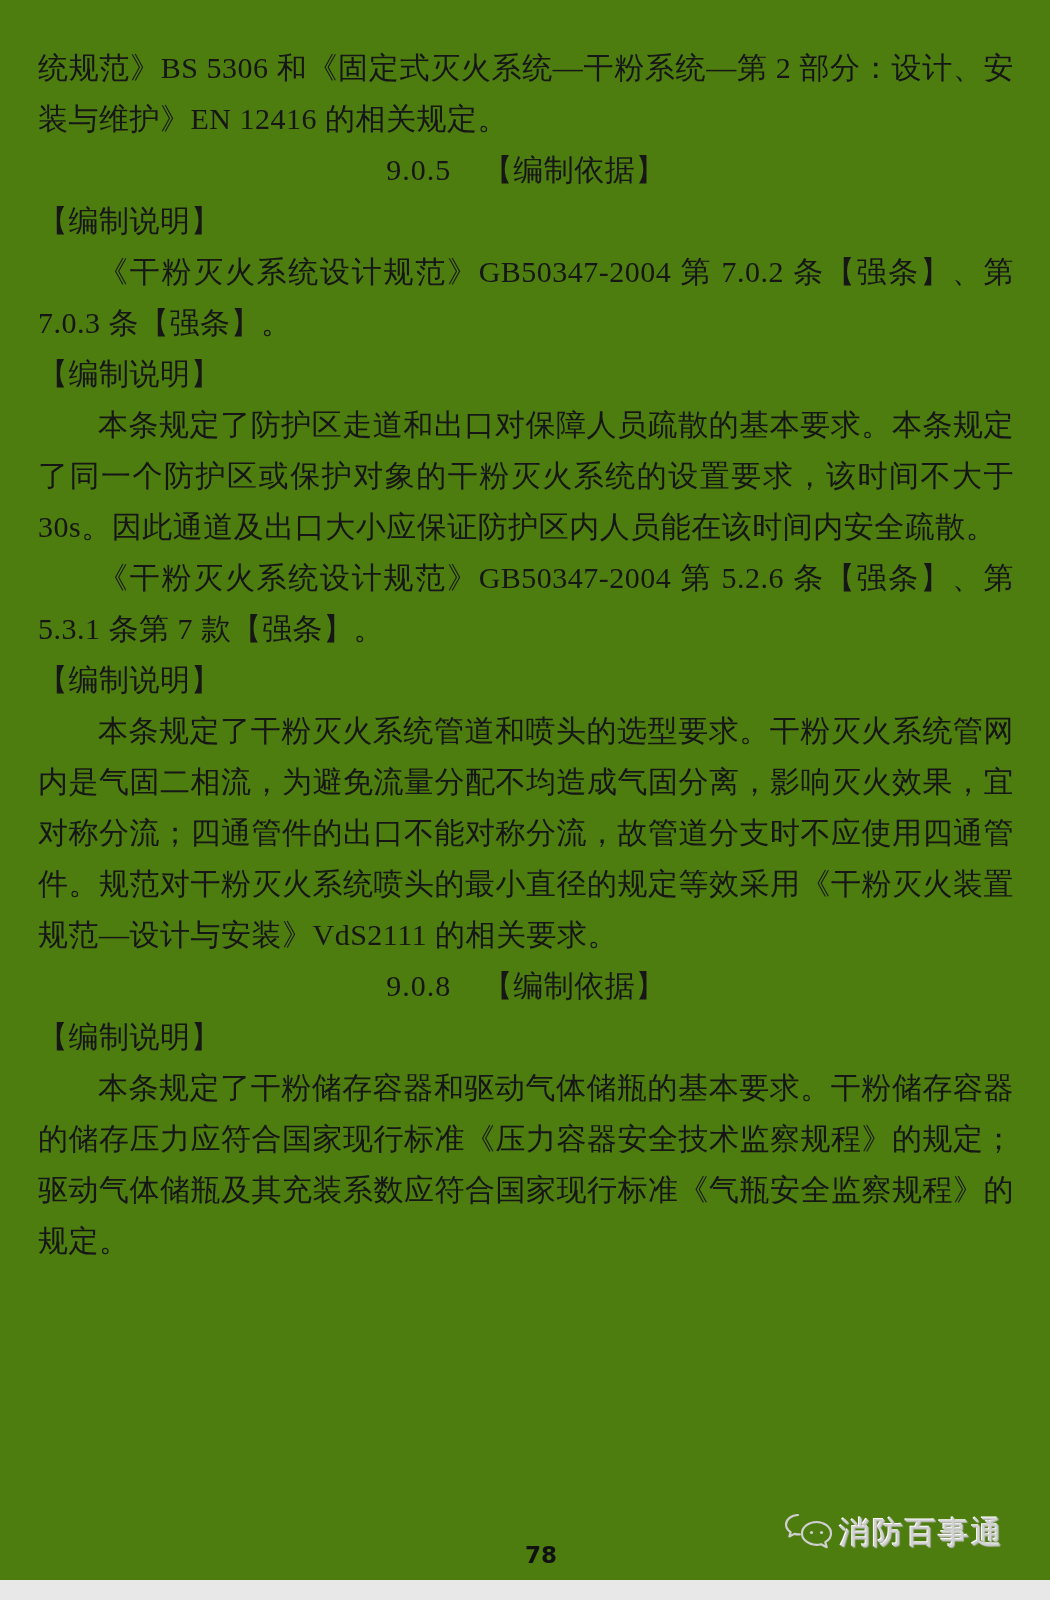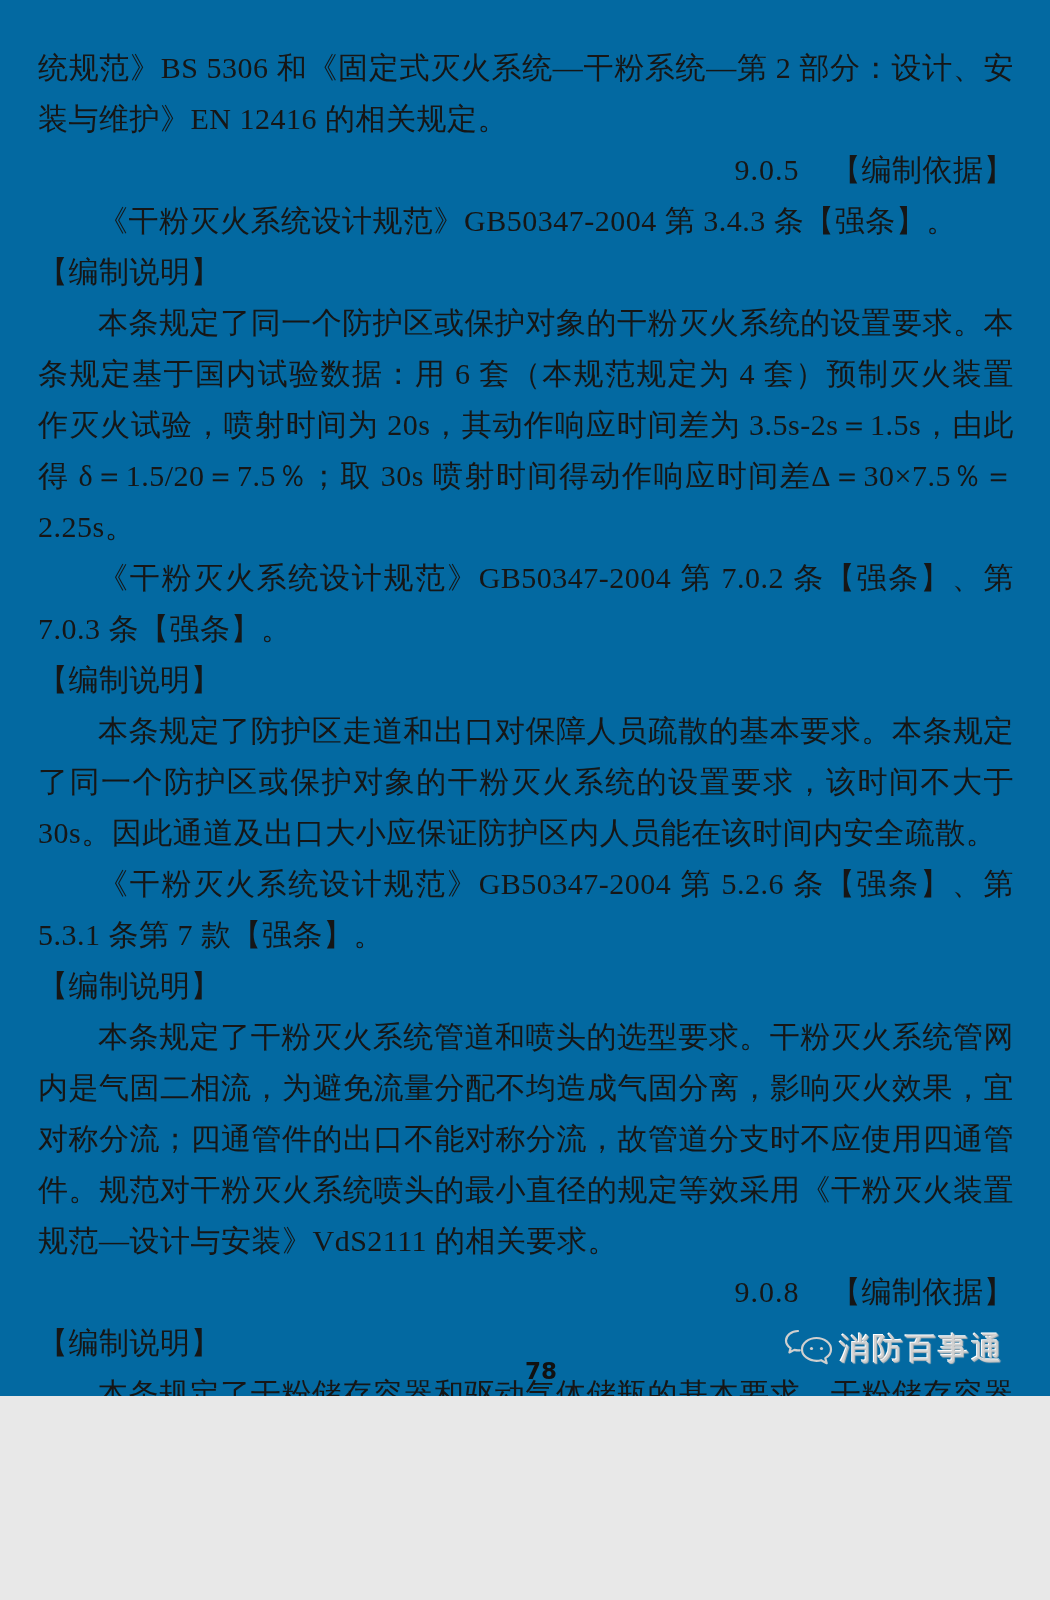--- a/index.html
+++ b/index.html
@@ -1,40 +1,40 @@
 <!DOCTYPE html>
 <html><head>
 <meta charset="utf-8">
 <style>
   html, body { margin: 0; padding: 0; background: #e8e8e8; }
   .page {
     position: relative;
     width: 1050px;
-    height: 1396px;
+    height: 1580px;
     margin: 0 auto;
-    background: #0369a1;
+    background: #4d7c0f;
     overflow: hidden;
     font-family: "Liberation Serif", "DejaVu Serif", serif;
     color: #161616;
   }
   .content {
     position: absolute;
     top: 42px;
     left: 38px;
     width: 976px;
     font-size: 30px;
     line-height: 51px;
     text-align: justify;
     letter-spacing: 0.5px;
   }
   .content p { margin: 0; }
   .block.indent { text-indent: 2em; }
   .block.flush  { text-indent: 0; }
   .block.continuation { text-indent: 0; }
-  .block.heading { text-align: right; text-decoration: underline; }
+  .block.heading { text-align: center; text-decoration: underline; }
   .clause-number { display: inline-block; letter-spacing: 1px; }
   .clause-label  { display: inline-block; margin-left: 1.05em; }
   .watermark {
     position: absolute;
     right: 46px;
     bottom: 26px;
     display: flex;
     align-items: center;
     gap: 4px;
     font-family: "Liberation Sans", sans-serif;
@@ -58,23 +58,21 @@
   }
 </style>
 </head>
 <body>
 
 <div class="page">
 
   <main class="content" id="content">
       <p class="block continuation">统规范》BS 5306 和《固定式灭火系统—干粉系统—第 2 部分：设计、安装与维护》EN 12416 的相关规定。</p>
       <p class="block heading"><span class="clause-number">9.0.5</span><span class="clause-label">【编制依据】</span></p>
-      <p class="block indent">《干粉灭火系统设计规范》GB50347-2004 第 3.4.3 条【强条】。</p>
       <p class="block flush">【编制说明】</p>
-      <p class="block indent">本条规定了同一个防护区或保护对象的干粉灭火系统的设置要求。本条规定基于国内试验数据：用 6 套（本规范规定为 4 套）预制灭火装置作灭火试验，喷射时间为 20s，其动作响应时间差为 3.5s-2s＝1.5s，由此得 δ＝1.5/20＝7.5％；取 30s 喷射时间得动作响应时间差Δ＝30×7.5％＝2.25s。</p>
       <p class="block indent">《干粉灭火系统设计规范》GB50347-2004 第 7.0.2 条【强条】、第 7.0.3 条【强条】。</p>
       <p class="block flush">【编制说明】</p>
       <p class="block indent">本条规定了防护区走道和出口对保障人员疏散的基本要求。本条规定了同一个防护区或保护对象的干粉灭火系统的设置要求，该时间不大于 30s。因此通道及出口大小应保证防护区内人员能在该时间内安全疏散。</p>
       <p class="block indent">《干粉灭火系统设计规范》GB50347-2004 第 5.2.6 条【强条】、第 5.3.1 条第 7 款【强条】。</p>
       <p class="block flush">【编制说明】</p>
       <p class="block indent">本条规定了干粉灭火系统管道和喷头的选型要求。干粉灭火系统管网内是气固二相流，为避免流量分配不均造成气固分离，影响灭火效果，宜对称分流；四通管件的出口不能对称分流，故管道分支时不应使用四通管件。规范对干粉灭火系统喷头的最小直径的规定等效采用《干粉灭火装置规范—设计与安装》VdS2111 的相关要求。</p>
       <p class="block heading"><span class="clause-number">9.0.8</span><span class="clause-label">【编制依据】</span></p>
       <p class="block flush">【编制说明】</p>
       <p class="block indent">本条规定了干粉储存容器和驱动气体储瓶的基本要求。干粉储存容器的储存压力应符合国家现行标准《压力容器安全技术监察规程》的规定；驱动气体储瓶及其充装系数应符合国家现行标准《气瓶安全监察规程》的规定。</p>
     </main>

